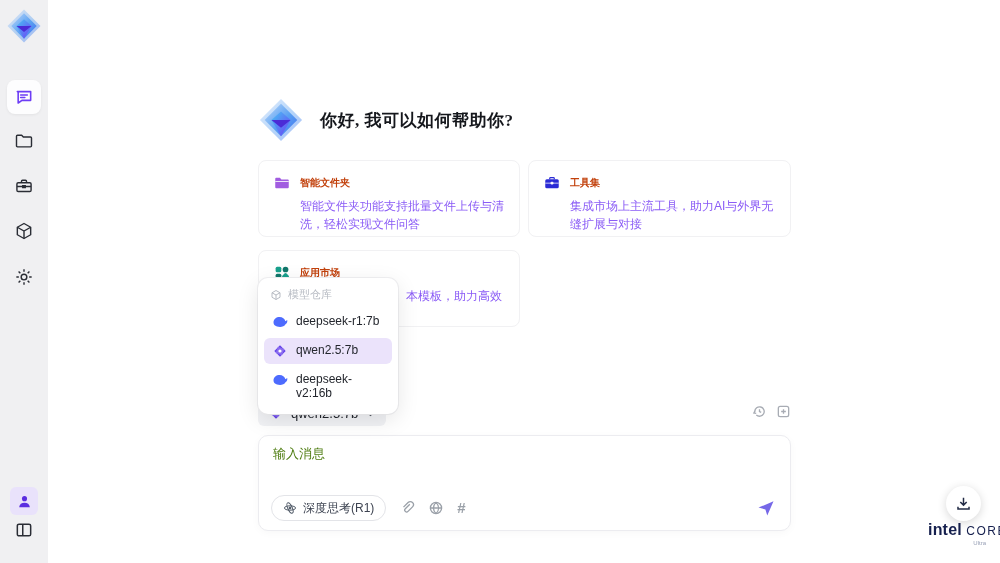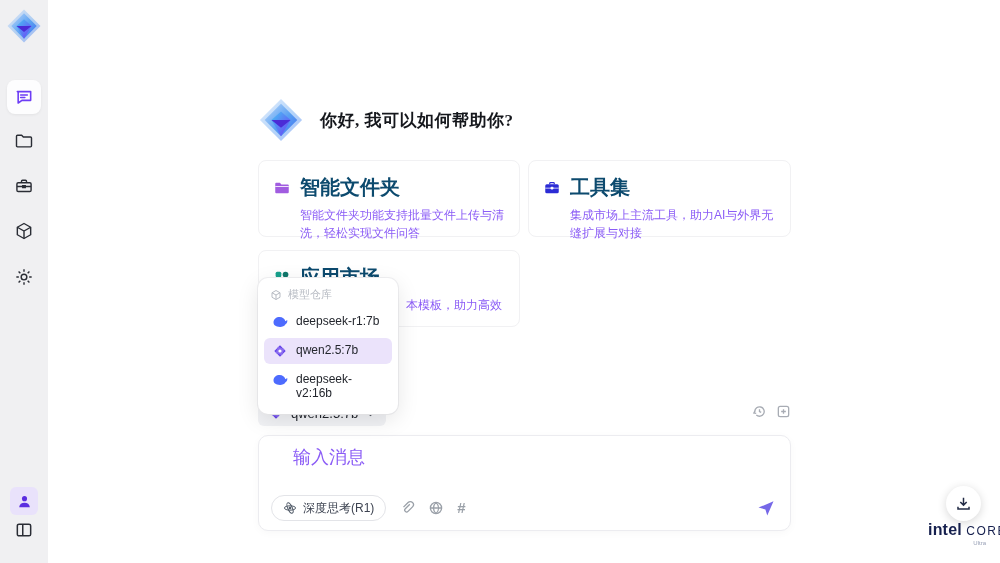--- a/index.html
+++ b/index.html
@@ -27,21 +27,21 @@
   .greet-logo { width:46px; height:46px; }
   .greet-text { font-size:17px; font-weight:bold; color:#15171c; letter-spacing:.5px;font-family:Liberation Serif, serif; }
 
   
   .cards { position:absolute; left:258px; top:160px; width:533px;
            display:grid; grid-template-columns:262px 263px; grid-gap:13px 8px; }
   .card { background:#fff; border:1px solid #f1f1f3; border-radius:8px; height:77px;
           padding:13px 14px; cursor:pointer; }
   .card-head { display:flex; align-items:center; gap:9px; margin-bottom:5px; }
   .card-head svg { width:18px; height:18px; flex:0 0 18px; }
-  .card-title { font-size:20px; font-weight:bold; color:#0c4a6e;font-family:Liberation Serif, serif; }
+  .card-title { font-size:10px; font-weight:bold; color:#c2410c;font-family:Liberation Serif, serif; }
   .card-desc { margin-left:27px; font-size:12px; color:#8b5cf6; line-height:1.5; }
   .card-desc.partial { text-indent:106px; }
 
   
   .dropdown { position:absolute; left:258px; top:278px; width:140px; background:#fff; border-radius:10px;
               padding:6px; z-index:6; box-shadow:0 6px 22px rgba(0,0,0,.10), 0 0 0 1px #f2f2f4; }
   .dd-header { display:flex; align-items:center; gap:6px; padding:3px 6px 7px; font-size:11px; color:#b7bbc3; }
   .dd-header svg { width:12px; height:12px; }
   .dd-item { display:flex; align-items:flex-start; gap:8px; padding:5px 8px; margin-bottom:3px;
              border-radius:6px; font-size:12px; color:#23262d; cursor:pointer; }
@@ -54,22 +54,22 @@
                cursor:pointer; }
   .model-btn .m-icon svg { width:16px; height:16px; display:block; }
   .model-btn .chev svg { width:11px; height:11px; display:block; color:#555a63; }
   .top-actions { position:absolute; left:752px; top:404px; display:flex; gap:9px; color:#a8acb4; }
   .top-actions .act { width:15px; height:15px; cursor:pointer; }
   .top-actions svg { width:15px; height:15px; display:block; }
 
   
   .composer { position:absolute; left:258px; top:435px; width:533px; height:96px; background:#fff;
               border:1px solid #ececf0; border-radius:10px; box-shadow:0 2px 8px rgba(0,0,0,.03); }
-  .composer-input { position:absolute; left:14px; top:9px; right:14px; font-size:18px; color:#8b5cf6;
-                    cursor:text;margin-left:20px; }
+  .composer-input { position:absolute; left:14px; top:9px; right:14px; font-size:13px; color:#4d7c0f;
+                    cursor:text; }
   .composer-bar { position:absolute; left:12px; right:14px; bottom:9px; display:flex; align-items:center; gap:13px; }
   .deep-btn { display:flex; align-items:center; gap:6px; height:26px; padding:0 11px; border:1px solid #e3e4e8;
               border-radius:15px; font-size:12px; color:#3c4250; cursor:pointer; background:#fff; }
   .deep-btn svg { width:14px; height:14px; }
   .bar-icon { width:16px; height:16px; color:#9aa0a8; cursor:pointer; }
   .bar-icon svg { width:16px; height:16px; display:block; }
   .hash { font-size:15px; color:#9aa0a8; font-weight:bold; cursor:pointer; line-height:16px; }
   .send-btn { margin-left:auto; width:20px; height:20px; color:#7668e8; cursor:pointer; }
   .send-btn svg { width:20px; height:20px; display:block; }
 

